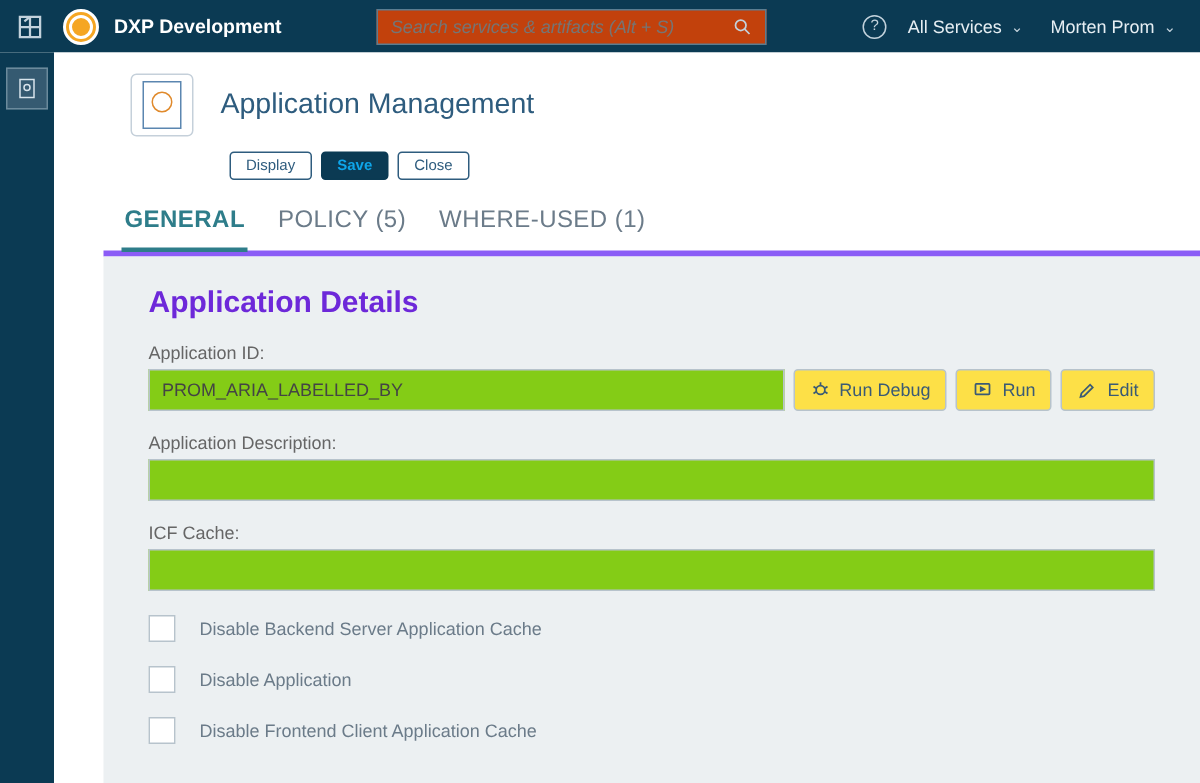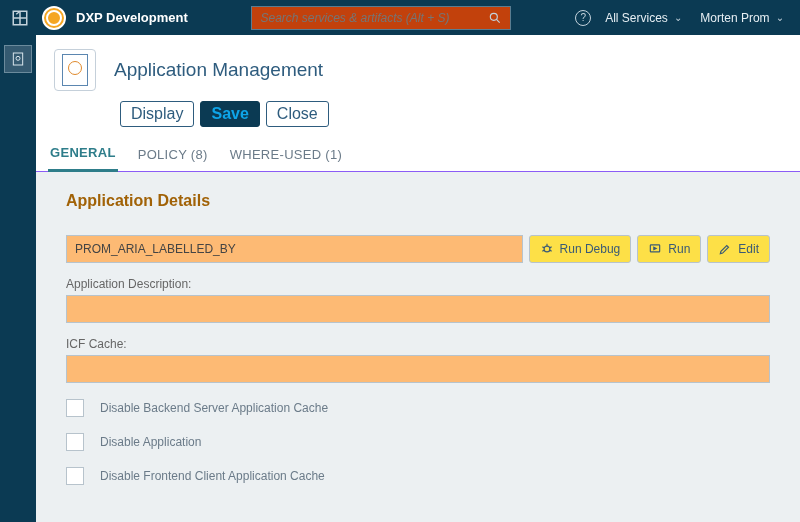--- a/index.html
+++ b/index.html
@@ -13,38 +13,38 @@
   .spacer { flex: 1; }
   .search { display:flex; align-items:center; width: 260px; height: 24px; background:#c2410c; border:1px solid #5a7d91; padding:0 8px; color:#c3d2dc; font-style: italic; gap:8px; }
   .search input { flex:1; background:transparent; border:none; outline:none; color:#c3d2dc; font-style: italic; font-size:12px; }
   .top-link { display:flex; align-items:center; gap:6px; cursor:pointer; font-size:12px; color:#e6eef3; padding:0 4px; }
   .help-icon { width:16px;height:16px;border:1.5px solid #c3d2dc;border-radius:50%;display:flex;align-items:center;justify-content:center;font-size:10px;color:#c3d2dc; }
   .chev { font-size:10px; color:#c3d2dc; }
   .body { display:flex; height: calc(522px - 34px); }
   .sidebar { width: 36px; background: #0b3a53; padding-top:6px; }
   .side-item { width:28px; height:28px; margin:4px auto; background:#355a71; border:1px solid #6b8a9c; display:flex; align-items:center; justify-content:center; cursor:pointer; }
   .side-item svg { width:16px;height:16px; stroke:#d8e4ec; fill:none; }
-  .main { flex:1; background:#fff; display:flex; flex-direction:column; overflow:hidden; }
+  .main { flex:1; background:#fff; display:flex; flex-direction:column; overflow:hidden;padding-left:33px; }
   .header-row { display:flex; align-items:center; gap:18px; padding:14px 18px 4px 18px; }
   .app-tile { width:42px; height:42px; border:1px solid #c5d0da; border-radius:4px; display:flex; align-items:center; justify-content:center; }
   .app-tile-inner { width:26px;height:32px;border:1.5px solid #5b86b0; position:relative; }
   .app-tile-dot { position:absolute; top:6px; left:5px; width:14px;height:14px;border:1.5px solid #e08a2c;border-radius:50%; }
   .page-title { color:#2e5c7e; font-size:19px; font-weight:400; }
   .action-row { display:flex; gap:6px; padding:6px 18px 10px 84px; }
-  .btn { border:1px solid #2e5c7e; background:#fff; color:#2e5c7e; font-size:16px; padding:3px 10px; border-radius:3px; cursor:pointer; }
+  .btn { border:1px solid #2e5c7e; background:#fff; color:#2e5c7e; font-size:10px; padding:3px 10px; border-radius:3px; cursor:pointer; }
   .btn.primary { background:#0b3a53; color:#0ea5e9; border-color:#0b3a53; font-weight:bold; }
-  .tabs { display:flex; gap:18px; padding:0 12px; border-bottom:1px solid #8b5cf6; font-size:13px; color:#6b7b89;align-items:flex-end; }
+  .tabs { display:flex; gap:18px; padding:0 12px; border-bottom:4px solid #8b5cf6; font-size:16px; color:#6b7b89; }
   .tab { padding:8px 2px 9px 2px; cursor:pointer; letter-spacing:.3px; }
   .tab.active { color:#2e7d8a; border-bottom:3px solid #2e7d8a; margin-bottom:-1px; font-weight:600; }
   .content { flex:1; background:#ecf0f2; padding:20px 30px; overflow:auto; }
-  .section-title { color:#a16207; font-size:16px; font-weight:600; margin-bottom:25px; }
+  .section-title { color:#6d28d9; font-size:20px; font-weight:600; margin-bottom:14px; }
   .field-label { font-size:12px; color:#666; margin-bottom:4px; display:block; }
   .row { margin-bottom:14px; }
   .id-row { display:flex; gap:6px; align-items:center; }
-  .text-input { height:28px; border:1px solid #b7c3cc; background:#fdba74; padding:0 8px; font-size:12px; color:#444; width:100%; }
+  .text-input { height:28px; border:1px solid #b7c3cc; background:#84cc16; padding:0 8px; font-size:12px; color:#444; width:100%; }
   .id-input { flex:1; }
   .icon-btn { height:28px; border:1px solid #b7c3cc; background:#fde047; border-radius:3px; padding:0 10px; display:flex; align-items:center; gap:6px; font-size:12px; color:#3a5a75; cursor:pointer; white-space:nowrap; }
   .icon-btn svg { width:14px;height:14px; }
   .full-input { width:100%; }
   .check-row { display:flex; align-items:center; gap:16px; margin-top:16px; }
   .checkbox { width:18px;height:18px;border:1px solid #b7c3cc;background:#fff;cursor:pointer; }
   .check-label { font-size:12px; color:#6b7b89; }
 </style>
 </head>
 <body>
@@ -101,28 +101,29 @@
       <div class="page-title">Application Management</div>
     </div>
     <div class="action-row">
       <button class="btn">Display</button>
       <button class="btn primary">Save</button>
       <button class="btn">Close</button>
     </div>
 
     <div class="tabs">
       <div class="tab active">GENERAL</div>
-      <div class="tab">POLICY (8)</div>
+      <div class="tab">POLICY (5)</div>
       <div class="tab">WHERE-USED (1)</div>
     </div>
 
     <div class="content">
       <div class="section-title">Application Details</div>
 
       <div class="row">
+        <label class="field-label">Application ID:</label>
         <div class="id-row">
           <input class="text-input id-input" value="PROM_ARIA_LABELLED_BY" style="">
           <button class="icon-btn">
             <svg viewBox="0 0 24 24" fill="none" stroke="#3a5a75" stroke-width="2">
                 <circle cx="12" cy="12" r="5"></circle>
                 <line x1="12" y1="3" x2="12" y2="7"></line>
                 <line x1="4" y1="8" x2="7" y2="10"></line>
                 <line x1="20" y1="8" x2="17" y2="10"></line>
                 <line x1="4" y1="16" x2="7" y2="14"></line>
                 <line x1="20" y1="16" x2="17" y2="14"></line>

